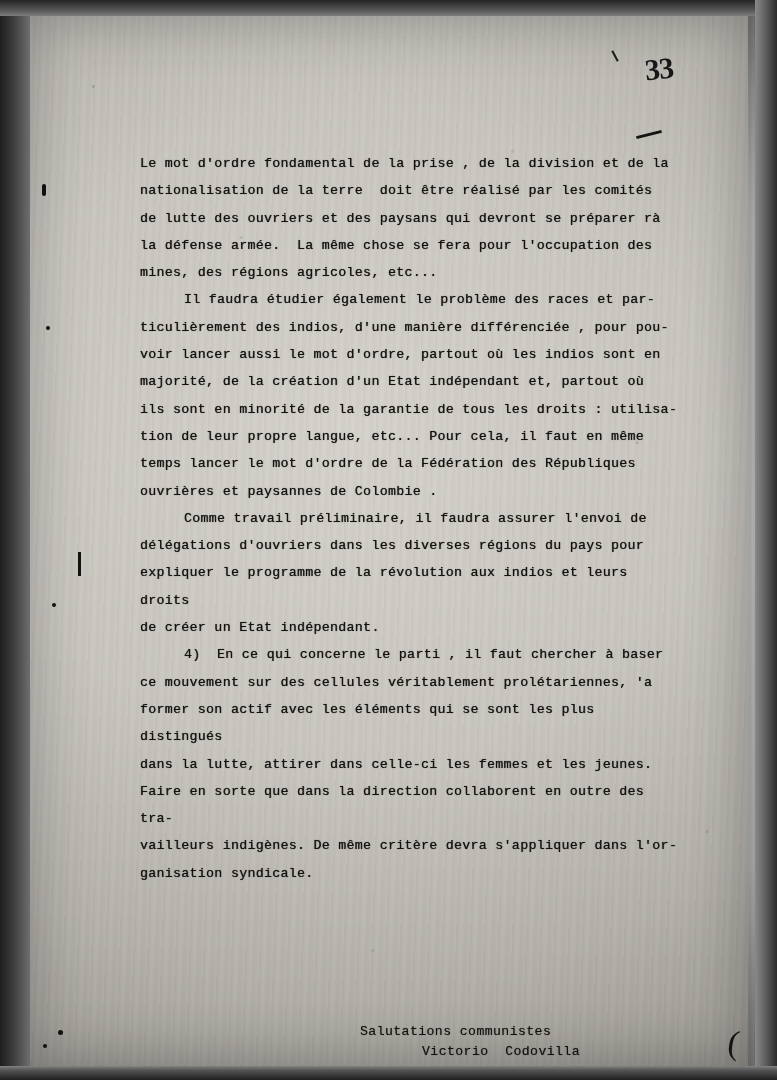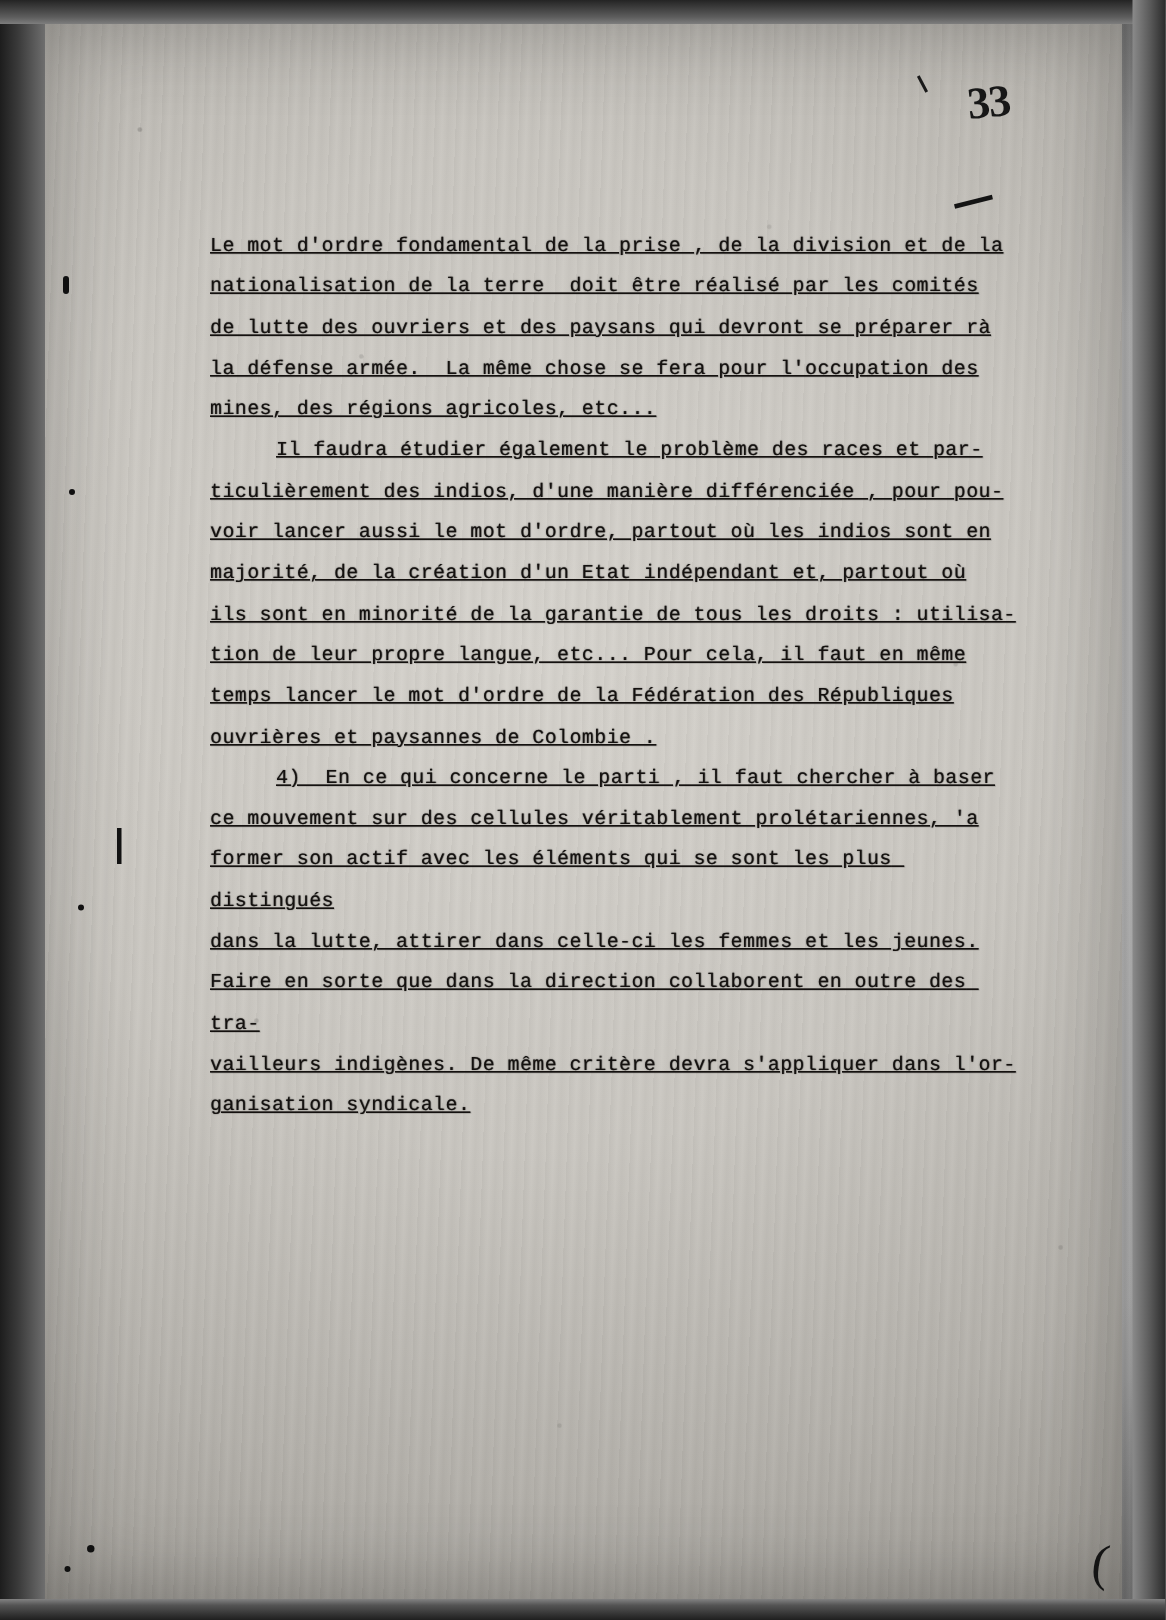--- a/index.html
+++ b/index.html
@@ -88,21 +88,20 @@
   .typed {
     position: absolute;
     left: 140px;
     top: 150px;
     width: 545px;
     color: #14110f;
     font-size: 13.2px;
     line-height: 27.3px;
     letter-spacing: 0.35px;
     text-shadow: 0 0 1px rgba(0,0,0,0.55), 0.5px 0.3px 0 rgba(0,0,0,0.30);
-    text-decoration: underline;
   }
   .typed p {
     margin: 0;
     white-space: pre-wrap;
   }
   .indent { text-indent: 44px; }
 
   
   .folio {
     position: absolute;
@@ -189,25 +188,33 @@
 la défense armée.  La même chose se fera pour l'occupation des
 mines, des régions agricoles, etc...</p>
     <p class="indent">Il faudra étudier également le problème des races et par-
 ticulièrement des indios, d'une manière différenciée , pour pou-
 voir lancer aussi le mot d'ordre, partout où les indios sont en
 majorité, de la création d'un Etat indépendant et, partout où
 ils sont en minorité de la garantie de tous les droits : utilisa-
 tion de leur propre langue, etc... Pour cela, il faut en même
 temps lancer le mot d'ordre de la Fédération des Républiques
 ouvrières et paysannes de Colombie .</p>
+    <p class="indent">Comme travail préliminaire, il faudra assurer l'envoi de
+délégations d'ouvriers dans les diverses régions du pays pour
+expliquer le programme de la révolution aux indios et leurs droits
+de créer un Etat indépendant.</p>
     <p class="indent">4)  En ce qui concerne le parti , il faut chercher à baser
 ce mouvement sur des cellules véritablement prolétariennes, 'a
 former son actif avec les éléments qui se sont les plus distingués
 dans la lutte, attirer dans celle-ci les femmes et les jeunes.
 Faire en sorte que dans la direction collaborent en outre des tra-
 vailleurs indigènes. De même critère devra s'appliquer dans l'or-
 ganisation syndicale.</p>
   </div>
 
+  <div class="sign">
+    <div>Salutations communistes</div>
+    <div style="padding-left:62px;">Victorio  Codovilla</div>
+  </div>
 
   <div class="hand-mark">(</div>
 
 </div>
 
 </body></html>

